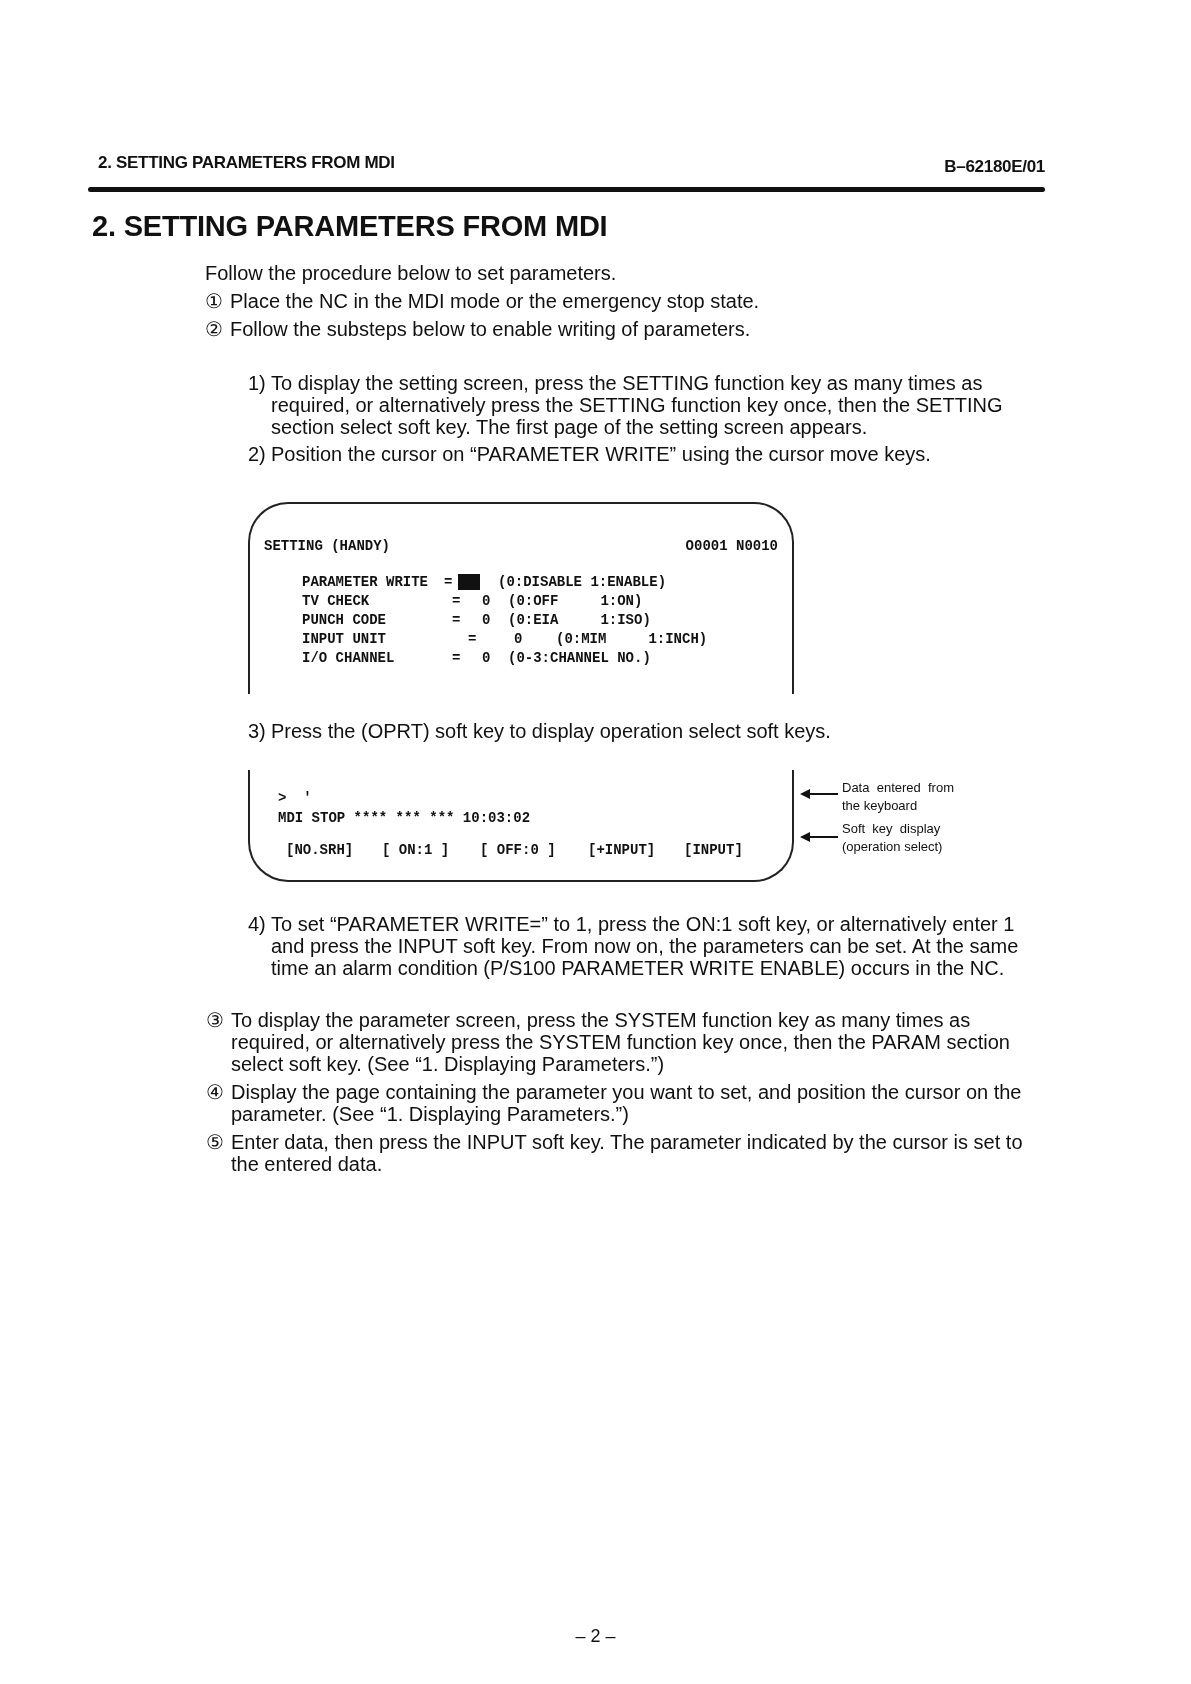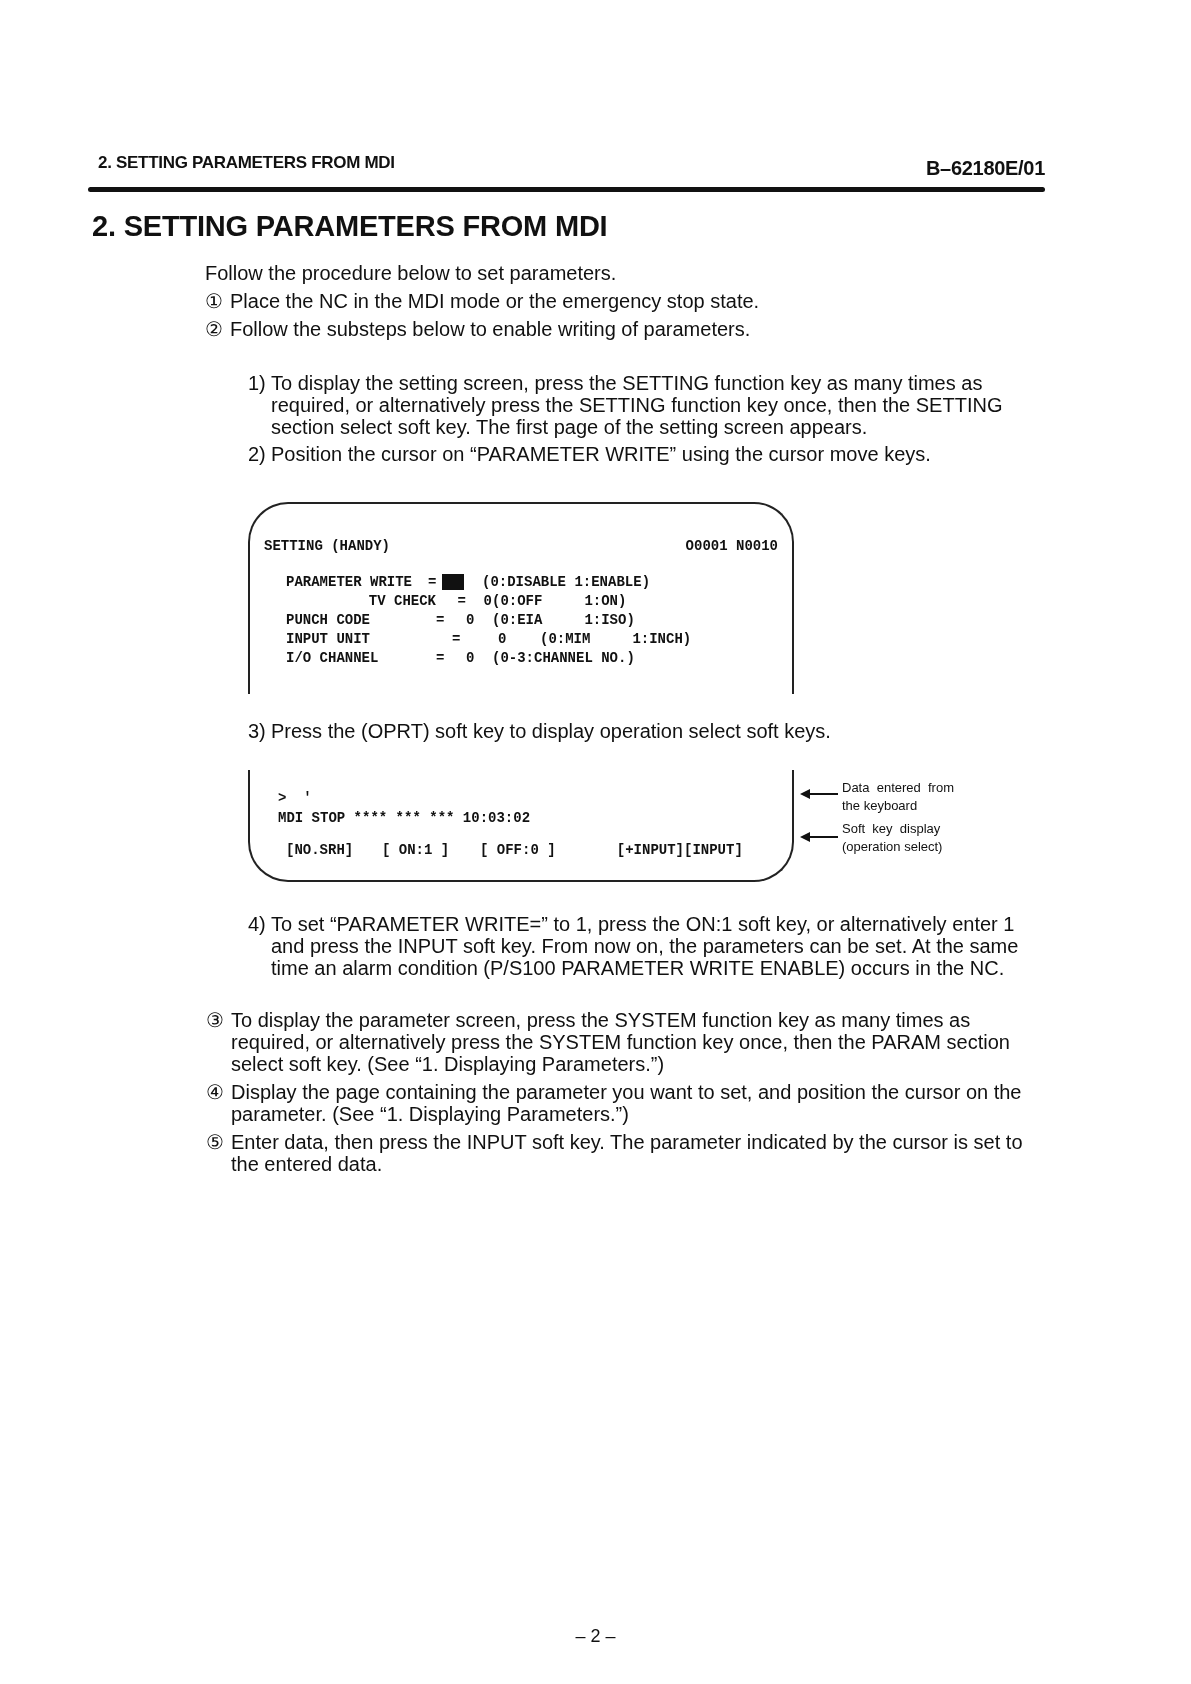--- a/index.html
+++ b/index.html
@@ -2,21 +2,21 @@
 <html><head>
 <meta charset="utf-8">
 <style>
   html, body { margin: 0; padding: 0; background: #ffffff; }
   body {
     width: 1191px; height: 1684px; position: relative; overflow: hidden;
     color: #111; font-family: "Liberation Sans", sans-serif;
   }
   .abs { position: absolute; }
   .running-head-left { left: 98px; top: 153px; font-size: 17px; font-weight: bold; letter-spacing: -0.3px; }
-  .running-head-right { right: 146px; top: 157px; font-size: 20px; font-weight: bold; letter-spacing: -0.3px; }
+  .running-head-right { right: 146px; top: 157px; font-size: 17px; font-weight: bold; letter-spacing: -0.3px; }
   .head-rule { left: 88px; top: 187px; width: 957px; height: 5px; background: #111; border-radius: 3px; }
   .page-title { left: 92px; top: 210px; font-size: 29px; font-weight: bold; letter-spacing: -0.2px; }
   .body-text { font-size: 20px; line-height: 22px; }
   .intro { left: 205px; top: 262px; }
   .step { display: flex; }
   .step .num { width: 25px; flex: none; }
   .sub-list { left: 248px; width: 800px; }
   .sub { display: flex; margin-bottom: 5px; }
   .sub .num { width: 23px; flex: none; }
   .sub .txt { flex: 1; }
@@ -57,28 +57,28 @@
   </div>
   <div class="sub">
     <span class="num">2)</span>
     <span class="txt">Position the cursor on “PARAMETER WRITE” using the cursor move keys.</span>
   </div>
 </div>
 
 <div class="abs screen-frame" style="left:248px; top:502px; width:542px; height:190px; border-bottom:none; border-radius:40px 40px 0 0;">
   <div class="abs mono" style="left:14px; top:34px;">SETTING (HANDY)</div>
   <div class="abs mono" style="right:14px; top:34px;">O0001 N0010</div>
-  <div class="abs" style="left:36px; top:70px;">
+  <div class="abs" style="left:52px; top:70px;">
     <div class="mono" style="height:19px; display:flex;">
       <span style="width:142px;">PARAMETER WRITE</span>
       <span style="width:14px;">=</span>
       <span class="cursor-block" style="margin-right:18px;"></span>
       <span>(0:DISABLE 1:ENABLE)</span>
     </div>
-    <div class="mono" style="height:19px; display:flex;text-align:right;">
+    <div class="mono" style="height:19px; display:flex;">
       <span style="width:150px;">TV CHECK</span>
       <span style="width:30px;">=</span>
       <span style="width:26px;">0</span>
       <span>(0:OFF     1:ON)</span>
     </div>
     <div class="mono" style="height:19px; display:flex;">
       <span style="width:150px;">PUNCH CODE</span>
       <span style="width:30px;">=</span>
       <span style="width:26px;">0</span>
       <span>(0:EIA     1:ISO)</span>
@@ -105,21 +105,21 @@
   </div>
 </div>
 
 <div class="abs screen-frame" style="left:248px; top:770px; width:542px; height:110px; border-top:none; border-radius:0 0 40px 40px;">
   <div class="abs mono" style="left:28px; top:20px;">&gt;  '</div>
   <div class="abs mono" style="left:28px; top:40px;">MDI STOP **** *** *** 10:03:02</div>
   <div class="abs" style="left:36px; top:72px; display:flex; gap:0;">
     <span class="mono" style="width:96px;">[NO.SRH]</span>
     <span class="mono" style="width:98px;">[ ON:1 ]</span>
     <span class="mono" style="width:108px;">[ OFF:0 ]</span>
-    <span class="mono" style="width:96px;text-align:right;">[+INPUT]</span>
+    <span class="mono" style="width:96px;">[+INPUT]</span>
     <span class="mono">[INPUT]</span>
   </div>
 </div>
 
 <div class="arrow" style="left:800px; top:789px;"></div>
 <div class="abs callout" style="left:842px; top:779px;">
   <div style="white-space:pre;">Data  entered  from</div>
   <div>the keyboard</div>
 </div>
 <div class="arrow" style="left:800px; top:832px;"></div>

